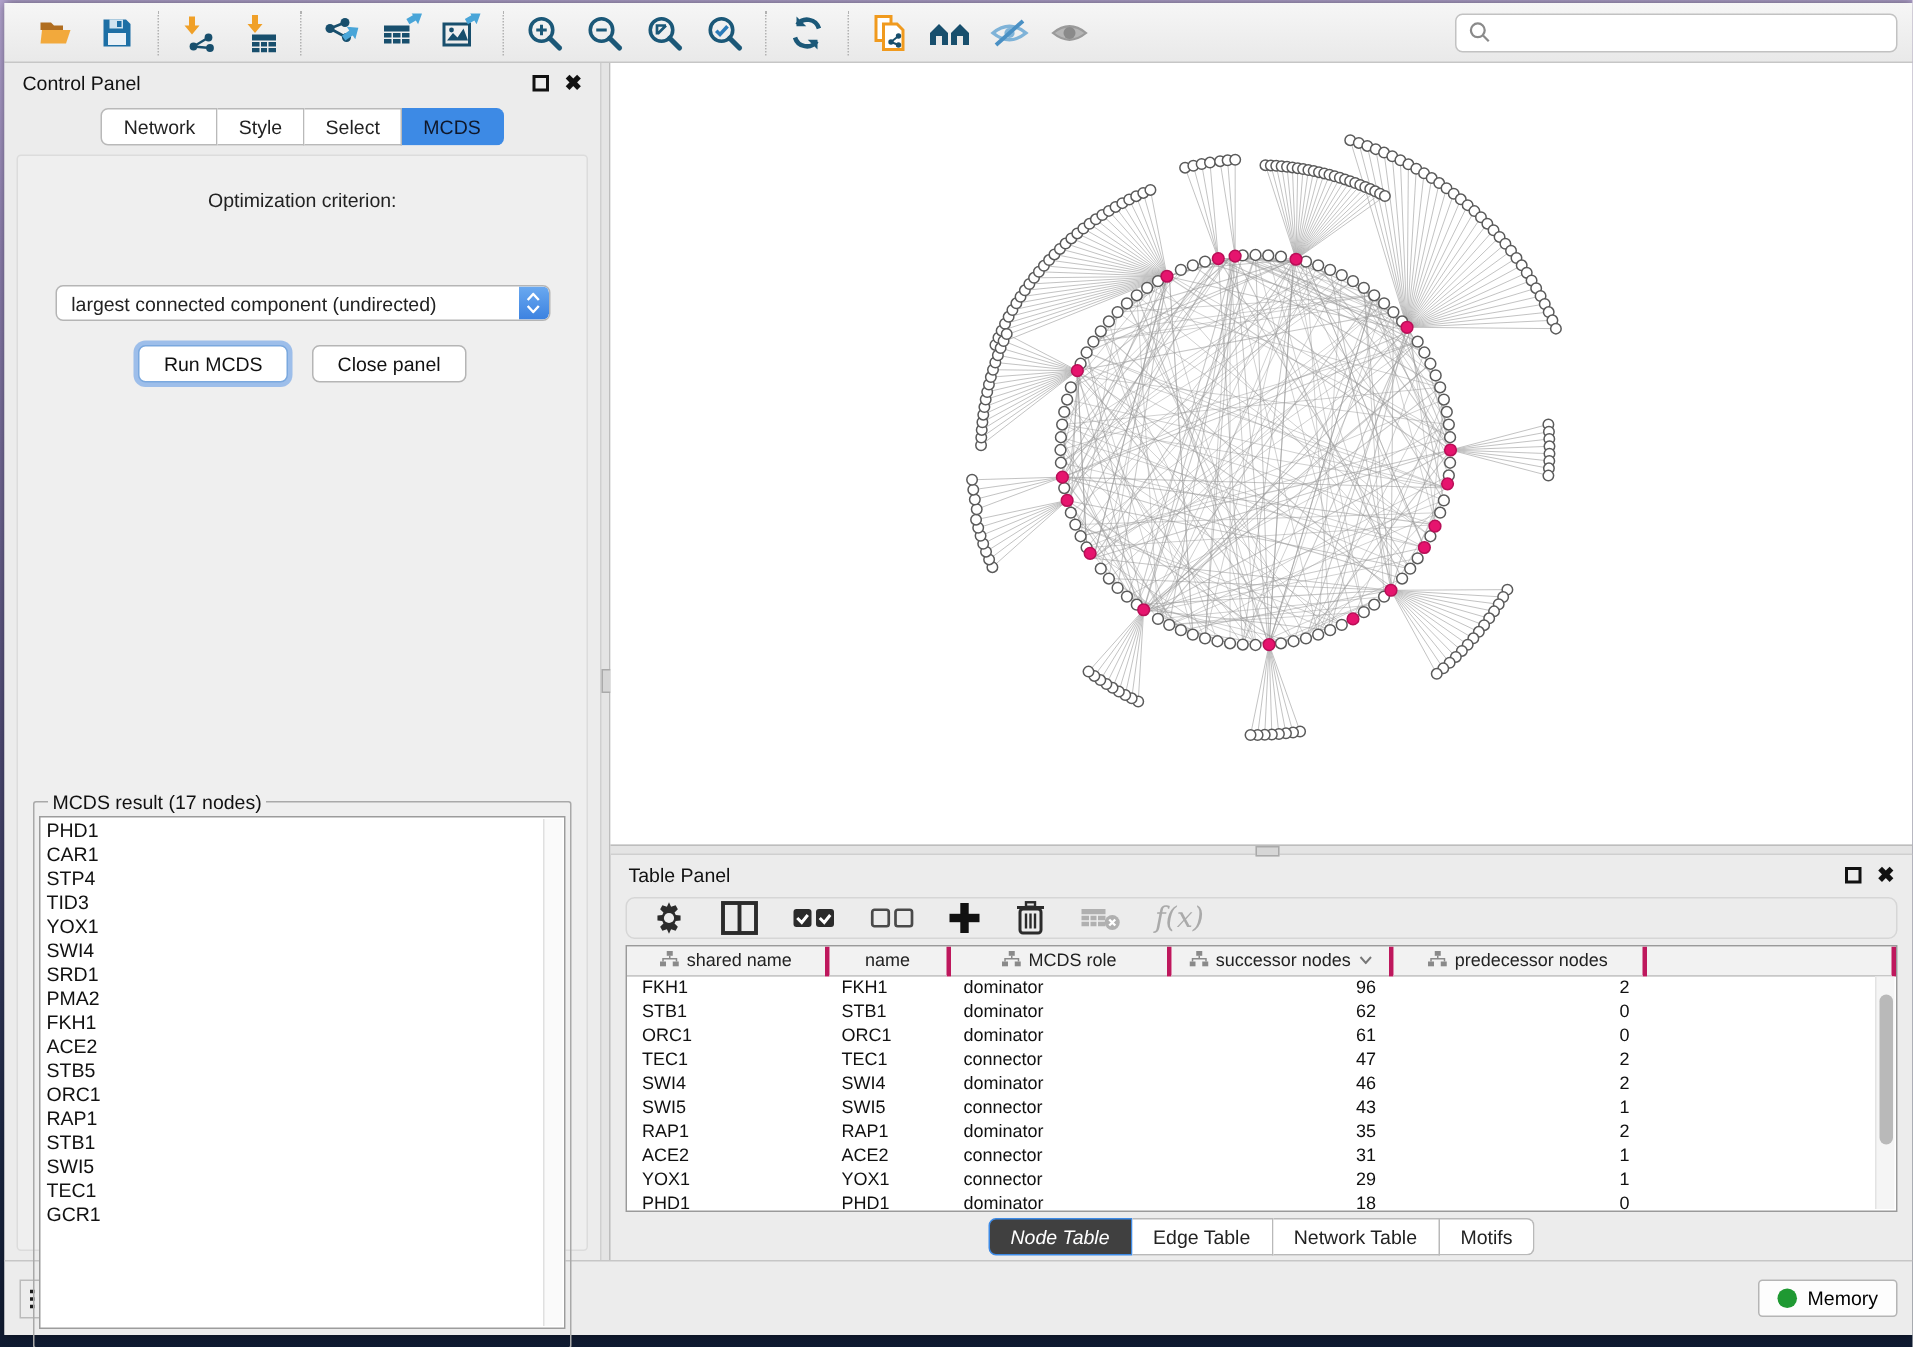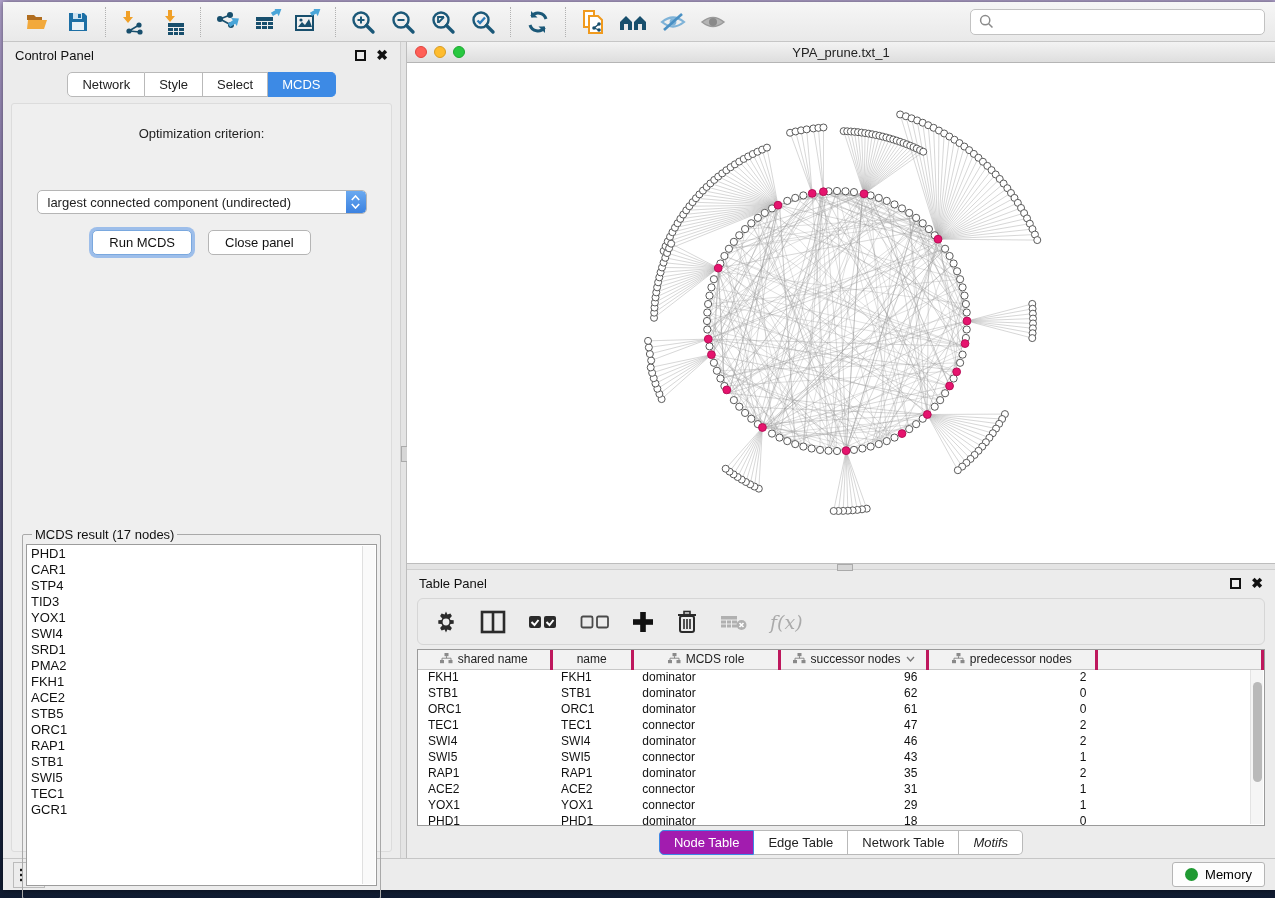--- a/index.html
+++ b/index.html
@@ -33,21 +33,21 @@
   .panel-header .spacer { flex:1; }
   .win-ctl { display:flex; gap:10px; align-items:center; }
   .float-ic { width:11px; height:11px; border:2px solid #111; background:transparent; }
   .close-ic { font-size:14px; font-weight:bold; color:#111; line-height:11px; }
 
   .tabbar { display:flex; justify-content:center; margin:4px 0 0; flex:none; }
   .tabgrp { display:flex; }
   .tab { padding:4px 14px; font-size:13px; background:#fff; border:1px solid #b9b9b9; border-left:none; color:#222; }
   .tab:first-child { border-left:1px solid #b9b9b9; border-radius:5px 0 0 5px; }
   .tab:last-child { border-radius:0 5px 5px 0; }
-  .tab.active { background:#3d8ae5; border-color:#3d8ae5; color:#ffffff; }
+  .tab.active { background:#3d8ae5; border-color:#3d8ae5; color:#0f172a; }
 
   .cp-content { flex:1; margin:6px 8px 6px 8px; background:#efefef; border:1px solid #dcdcdc; border-radius:3px; position:relative; }
   .opt-label { text-align:center; margin-top:22px; font-size:13px; }
   .select-row { display:flex; justify-content:center; margin-top:10px; }
   .mac-select { width:330px; height:24px; background:#fff; border:1px solid #b5b5b5; border-radius:5px; display:flex; align-items:center; overflow:hidden;margin-top:39px; }
   .mac-select .sel-text { flex:1; padding:0 10px; font-size:13px; white-space:nowrap; }
   .mac-select .stepper { width:20px; align-self:stretch; background:linear-gradient(#6aa9f0,#3c82e0); display:flex; flex-direction:column; align-items:center; justify-content:center; gap:2px; border-radius:0 4px 4px 0; }
   .stepper svg { display:block; }
   .btn-row { display:flex; justify-content:center; gap:16px; margin-top:16px; }
   .mac-btn { background:#fff; border:1px solid #b5b5b5; border-radius:5px; padding:4px 16px; font-size:13px; color:#111; }
@@ -69,42 +69,42 @@
   .light.red { background:#ff5f57; border:1px solid #e0443e; }
   .light.yellow { background:#febc2e; border:1px solid #d89c23; }
   .light.green { background:#28c840; border:1px solid #1da832; }
   .net-title { position:absolute; left:0; right:0; text-align:center; font-size:13px; color:#222; pointer-events:none; }
   .net-canvas { flex:1; background:#fff; position:relative; overflow:hidden; }
   .h-splitter { height:7px; background:#e4e4e4; border-top:1px solid #bdbdbd; border-bottom:1px solid #cfcfcf; position:relative; flex:none; }
   .h-splitter .handle { position:absolute; left:430px; top:0; width:16px; height:7px; background:#d6d6d6; border:1px solid #aaa; }
 
   
   .table-panel { flex:1; display:flex; flex-direction:column; background:#ececec; min-height:0; }
-  .tp-toolbar { margin:2px 10px 4px 10px; height:47px; background:#ececec; border:1px solid #d6d6d6; border-radius:6px; display:flex; align-items:center; gap:22px; padding:0 16px; flex:none; }
+  .tp-toolbar { margin:2px 10px 4px 10px; height:28px; background:#ececec; border:1px solid #d6d6d6; border-radius:6px; display:flex; align-items:center; gap:22px; padding:0 16px; flex:none; }
   .tp-ic { display:flex; align-items:center; justify-content:center; height:30px; }
   .fx { font-family:"DejaVu Serif", serif; font-style:italic; font-size:19px; color:#aaa; }
 
   .tbl-wrap { margin:0 10px; flex:1; background:#fff; border:1px solid #9a9a9a; position:relative; overflow:hidden; min-height:0; }
   table.node-table { border-collapse:collapse; table-layout:fixed; }
   .node-table th { height:19px; background:#f2f2f2; border-right:3px solid #be185d; border-bottom:1px solid #c8c8c8; font-weight:normal; font-size:12px; color:#222; text-align:center; padding:0 4px; white-space:nowrap; overflow:hidden; }
   .node-table th .thin { display:inline-flex; align-items:center; gap:5px; }
   .node-table td { height:16px; font-size:12px; padding:0 10px; white-space:nowrap; overflow:hidden; color:#111; }
   .node-table td.num { text-align:right; }
   .tbl-scroll { position:absolute; top:20px; right:1px; bottom:1px; width:13px; background:#f5f5f5; border-left:1px solid #e3e3e3; }
   .tbl-thumb { position:absolute; top:12px; left:2px; width:9px; height:100px; background:#b9b9b9; border-radius:5px; }
 
   .tp-tabs { height:32px; display:flex; justify-content:center; align-items:center; flex:none; }
   .tp-tabgrp { display:flex; }
   .tp-tab { padding:4px 14px; font-size:13px; background:#fff; border:1px solid #b9b9b9; border-left:none; }
   .tp-tab:first-child { border-left:1px solid #b9b9b9; border-radius:5px 0 0 5px; }
-  .tp-tab:last-child { border-radius:0 5px 5px 0;font-style:italic; }
-  .tp-tab.active { background:#a21caf; border-color:#3d8ae5; color:#fff; }
+  .tp-tab:last-child { border-radius:0 5px 5px 0; }
+  .tp-tab.active { background:#404040; border-color:#3d8ae5; color:#fff;font-style:italic; }
 
   
-  .statusbar { height:32px; background:#ececec; border-top:1px solid #c6c6c6; display:flex; align-items:center; padding:0 10px; flex:none; }
+  .statusbar { height:50px; background:#ececec; border-top:1px solid #c6c6c6; display:flex; align-items:center; padding:0 10px; flex:none; }
   .sb-left-btn { width:32px; height:26px; border:1px solid #bbb; background:#ececec; display:flex; align-items:center; justify-content:center; }
   .sb-spacer { flex:1; }
   .memory-btn { display:flex; align-items:center; gap:7px; background:#fdfdfd; border:1px solid #b5b5b5; border-radius:3px; padding:4px 12px; font-size:13px; }
   .mem-dot { width:13px; height:13px; border-radius:50%; background:#1f9932; }
 </style>
 </head>
 <body>
 
 <div class="window">
 
@@ -341,28 +341,20 @@
       </div>
     </div>
 
     <div class="v-splitter">
         <div class="handle"></div>
       </div>
 
     <div class="right-pane">
 
       <div class="net-panel">
-        <div class="net-titlebar">
-          <div class="lights">
-            <span class="light red"></span>
-            <span class="light yellow"></span>
-            <span class="light green"></span>
-          </div>
-          <div class="net-title">YPA_prune.txt_1</div>
-        </div>
         <div class="net-canvas">
           <svg id="graph-svg" width="866" height="498" viewBox="0 0 866 498">
               <g>
                 <line x1="357.7758697074517" y1="366.09104959933086" x2="555.5703574175789" y2="291.64647586332774" stroke="#999999" stroke-width="0.6" opacity="0.5"></line>
                 <line x1="396.3535241366724" y1="383.57035741757886" x2="413.0315950113933" y2="129.11216802140464" stroke="#999999" stroke-width="0.6" opacity="0.5"></line>
                 <line x1="317.416697508023" y1="323.00000000000006" x2="413.03159501139334" y2="386.8878319785954" stroke="#999999" stroke-width="0.6" opacity="0.5"></line>
                 <line x1="487.49752972847017" y1="141.40654360075052" x2="421.4975932000813" y2="128.27833997898153" stroke="#999999" stroke-width="0.6" opacity="0.5"></line>
                 <line x1="421.4975932000813" y1="128.27833997898153" x2="471.787130489411" y2="134.89908316563626" stroke="#999999" stroke-width="0.6" opacity="0.5"></line>
                 <line x1="521.9238815542512" y1="349.9238815542512" x2="446.9684049886067" y2="129.11216802140464" stroke="#999999" stroke-width="0.6" opacity="0.5"></line>
                 <line x1="479.74884620746167" y1="137.8956607735327" x2="317.416697508023" y2="323.00000000000006" stroke="#999999" stroke-width="0.6" opacity="0.5"></line>

